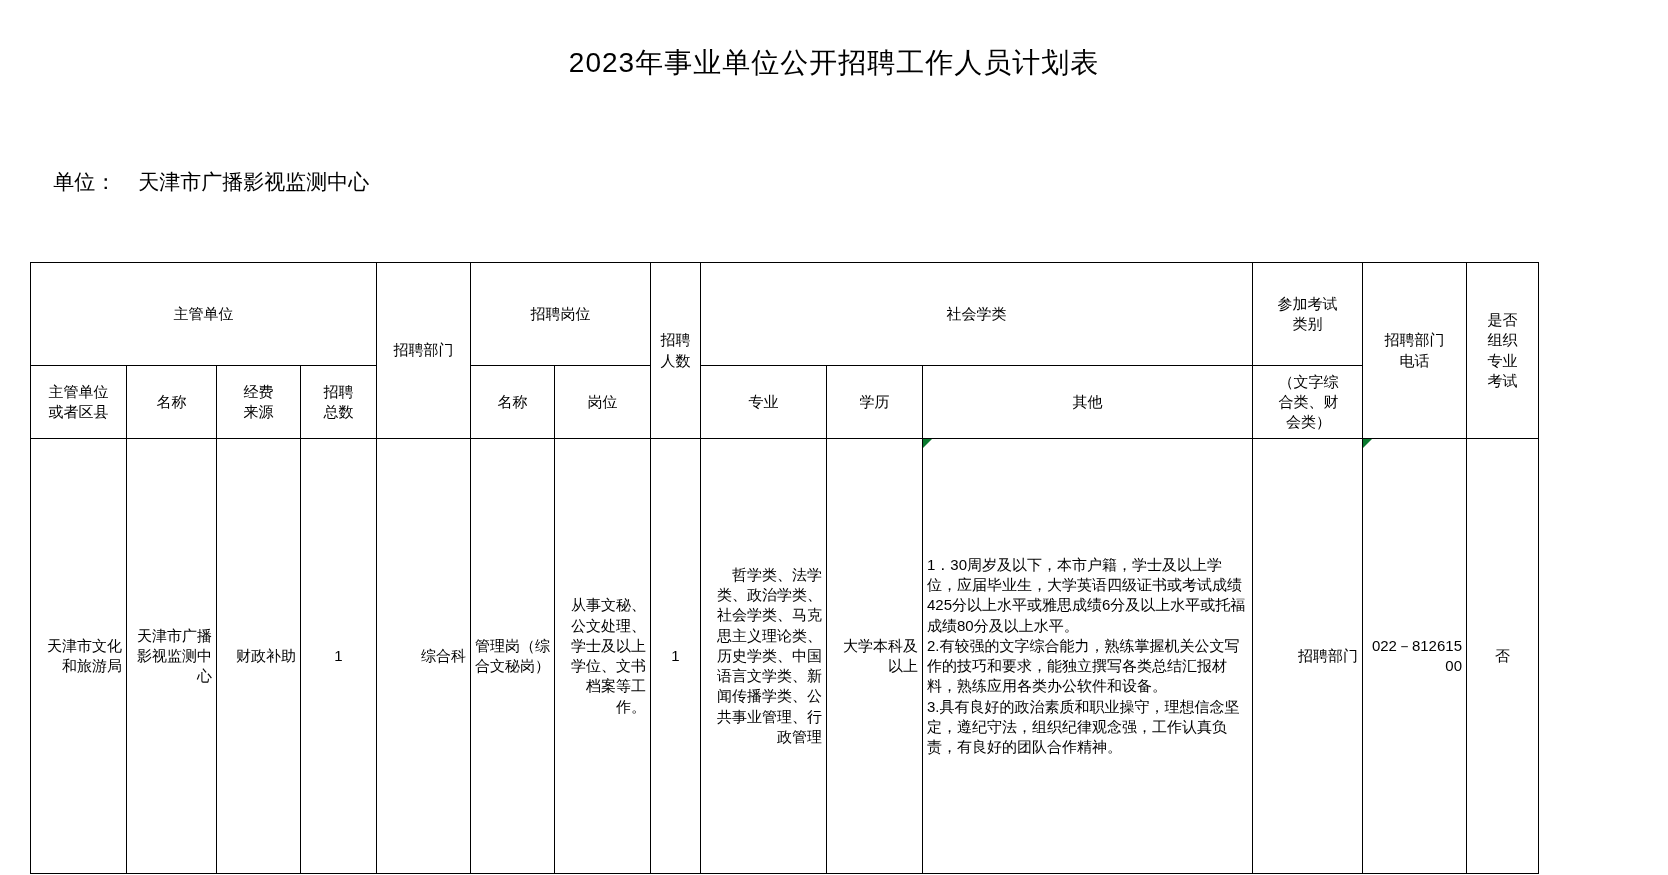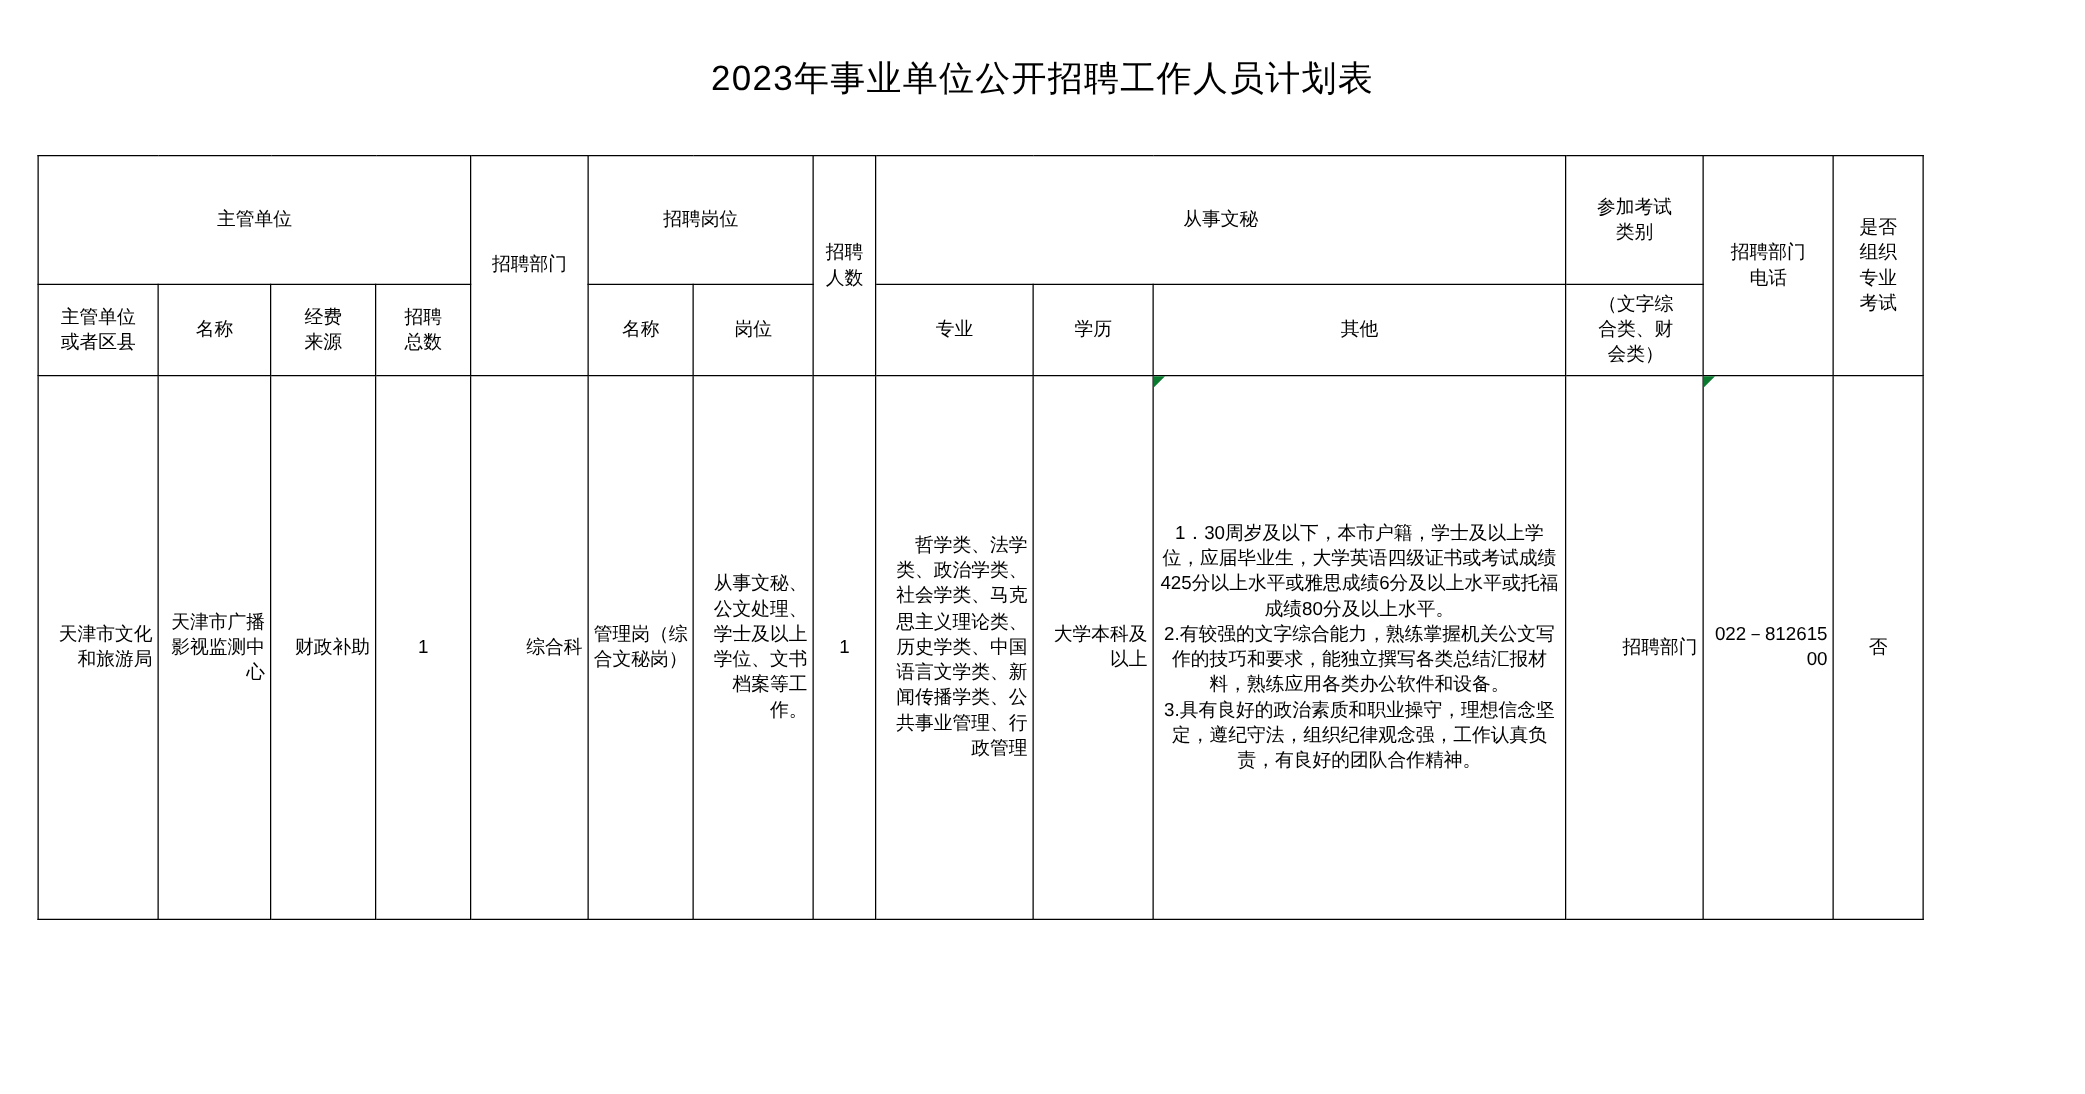--- a/index.html
+++ b/index.html
@@ -79,21 +79,21 @@
   .body-row td {
     height: 430px;
     font-size: 15px;
   }
   .cell-vtext {
     writing-mode: initial;
     word-break: break-all;
     line-height: 1.45;
   }
   .other-cell {
-    text-align: center;
+    text-align: left;
     line-height: 1.5;
     font-size: 15.5px;
     padding-left: 6px;
     padding-right: 6px;
   }
   .marker-cell {
     position: relative;
   }
   .marker-cell::before {
     content: "";
@@ -105,20 +105,23 @@
   }
   .pad-left { padding-left: 6px; }
 </style>
 </head>
 <body>
 
 <div class="page">
 
   <div class="doc-title">2023年事业单位公开招聘工作人员计划表</div>
 
+  <div class="unit-line">
+    <span>单位：</span><span style="display:inline-block;width:22px"></span><span>天津市广播影视监测中心</span>
+  </div>
 
   <div class="table-wrap">
     <table class="plan">
       <colgroup>
         <col style="width:96px">
         <col style="width:90px">
         <col style="width:84px">
         <col style="width:76px">
         <col style="width:94px">
         <col style="width:84px">
@@ -131,21 +134,21 @@
         <col style="width:104px">
         <col style="width:72px">
       </colgroup>
       <tbody>
         <tr class="group-head">
           <td colspan="4">主管单位</td>
           <td rowspan="2">招聘部门</td>
           <td colspan="2">招聘岗位</td>
           <td rowspan="2" class="tight-head" style="white-space:pre-line">招聘
 人数</td>
-          <td colspan="3">从事文秘</td>
+          <td colspan="3">社会学类</td>
           <td class="tight-head" style="white-space:pre-line">参加考试
 类别</td>
           <td rowspan="2" class="tight-head" style="white-space:pre-line">招聘部门
 电话</td>
           <td rowspan="2" class="tight-head" style="white-space:pre-line">是否
 组织
 专业
 考试</td>
         </tr>
         <tr class="sub-head">

